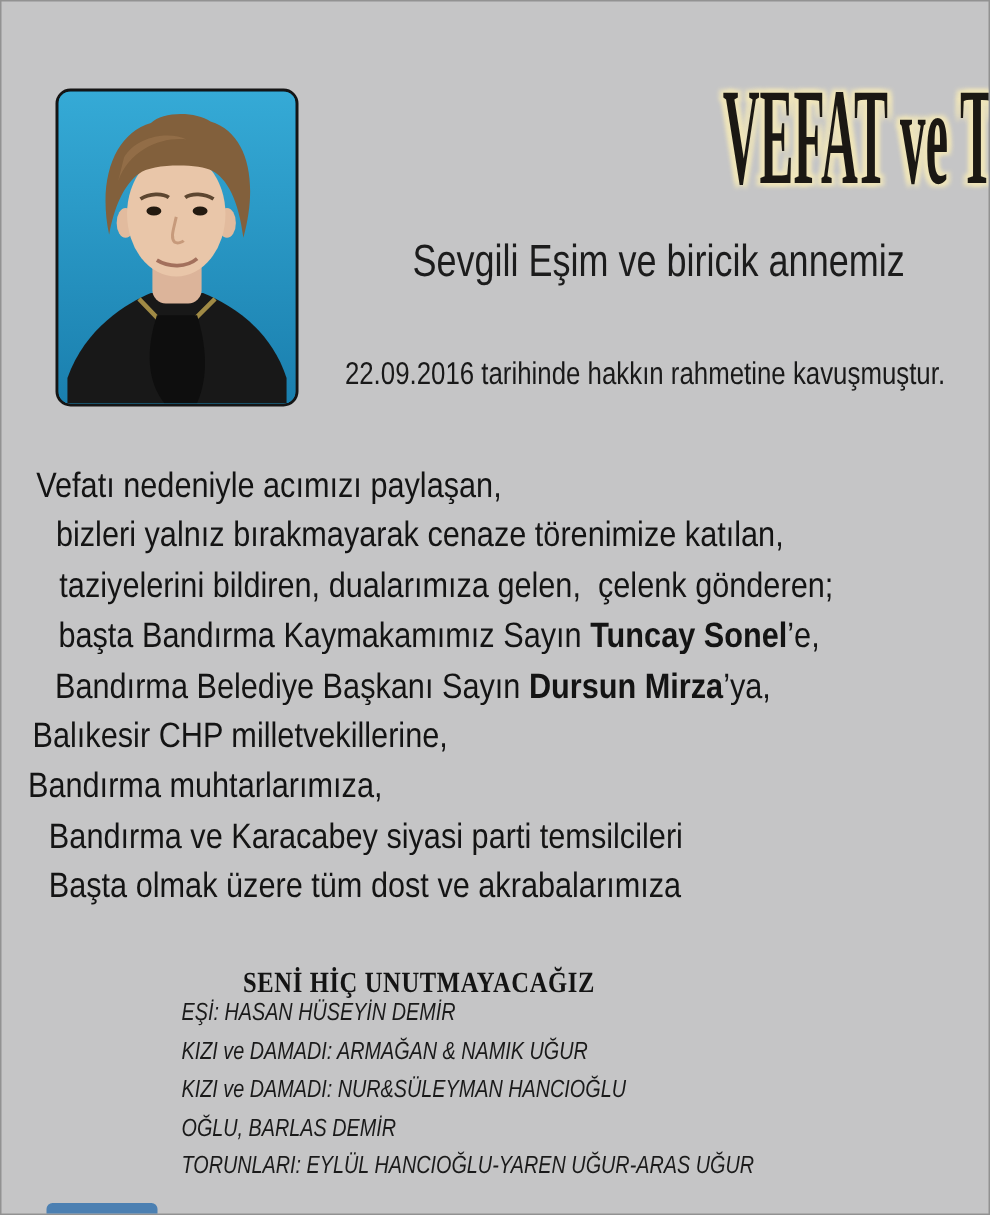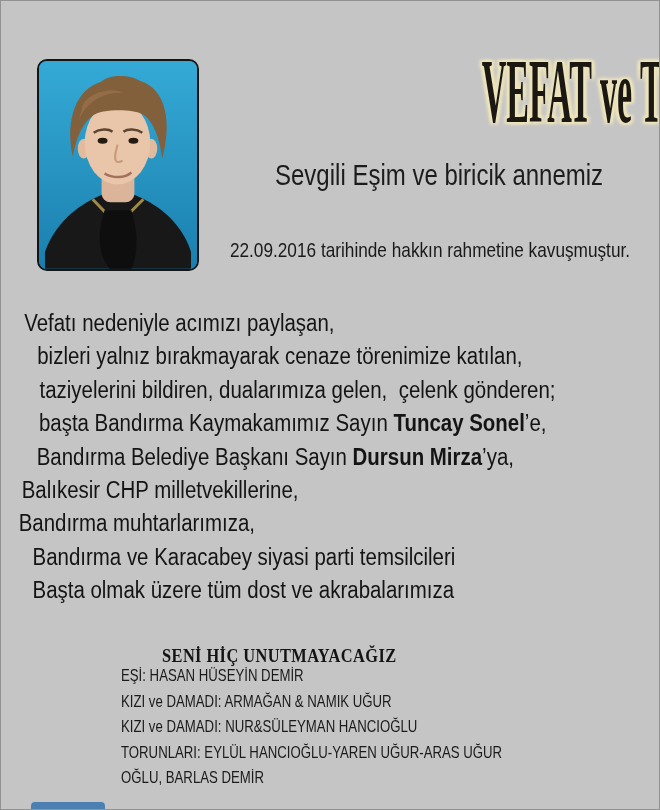--- a/index.html
+++ b/index.html
@@ -59,21 +59,21 @@
     display:inline-block; font-size:30px; font-weight:bold; letter-spacing:1px;
     color:#121212; transform:scaleX(0.88); transform-origin:50% 50%;
   }
   .never-forget { position:absolute; top:644px; left:161px; white-space:nowrap;font-family:Liberation Serif, serif; }
   .never-forget .inner {
     display:inline-block; font-size:19.5px; font-weight:bold; letter-spacing:.5px;
     color:#141414; transform:scaleX(0.84); transform-origin:0 50%;
   }
   
   .family { position:absolute; top:662px; left:120px; font-size:16.5px; color:#1a1a1a; }
-  .family .line { height:25.6px; line-height:25.6px; white-space:nowrap; }
+  .family .line { height:25.6px; line-height:25.6px; white-space:nowrap;font-style:italic; }
   .family .line-inner { display:inline-block; transform:scaleX(0.80); transform-origin:0 50%; }
   
   .bottom-sliver {
     position:absolute; left:30px; top:801px; width:74px; height:9px;
     background:#4c80b2; border-radius:4px 4px 0 0;
   }
 </style>
 </head>
 <body>
 
@@ -131,19 +131,19 @@
   <div class="body-block"><div class="line"><span class="line-inner"><span>Vefatı nedeniyle acımızı paylaşan,</span></span></div><div class="line"><span class="line-inner"><span>bizleri yalnız bırakmayarak cenaze törenimize katılan,</span></span></div><div class="line"><span class="line-inner"><span>taziyelerini bildiren, dualarımıza gelen,&nbsp; çelenk gönderen;</span></span></div><div class="line"><span class="line-inner"><span>başta Bandırma Kaymakamımız Sayın </span><span class="b">Tuncay Sonel</span><span>’e,</span></span></div><div class="line"><span class="line-inner"><span>Bandırma Belediye Başkanı Sayın </span><span class="b">Dursun Mirza</span><span>’ya,</span></span></div><div class="line"><span class="line-inner"><span>Balıkesir CHP milletvekillerine,</span></span></div><div class="line"><span class="line-inner"><span>Bandırma muhtarlarımıza,</span></span></div><div class="line"><span class="line-inner"><span>Bandırma ve Karacabey siyasi parti temsilcileri</span></span></div><div class="line"><span class="line-inner"><span>Başta olmak üzere tüm dost ve akrabalarımıza</span></span></div></div>
 
   <div class="never-forget">
     <span class="inner">SENİ HİÇ UNUTMAYACAĞIZ</span>
   </div>
 
   <div class="family">
       <div class="line"><span class="line-inner">EŞİ: HASAN HÜSEYİN DEMİR</span></div>
       <div class="line"><span class="line-inner">KIZI ve DAMADI: ARMAĞAN &amp; NAMIK UĞUR</span></div>
       <div class="line"><span class="line-inner">KIZI ve DAMADI: NUR&amp;SÜLEYMAN HANCIOĞLU</span></div>
+      <div class="line"><span class="line-inner">OĞLU, BARLAS DEMİR</span></div>
       <div class="line"><span class="line-inner">TORUNLARI: EYLÜL HANCIOĞLU-YAREN UĞUR-ARAS UĞUR</span></div>
-      <div class="line"><span class="line-inner">OĞLU, BARLAS DEMİR</span></div>
     </div>
 
   <div class="bottom-sliver"></div>
 
 </div>
 
 </body></html>

